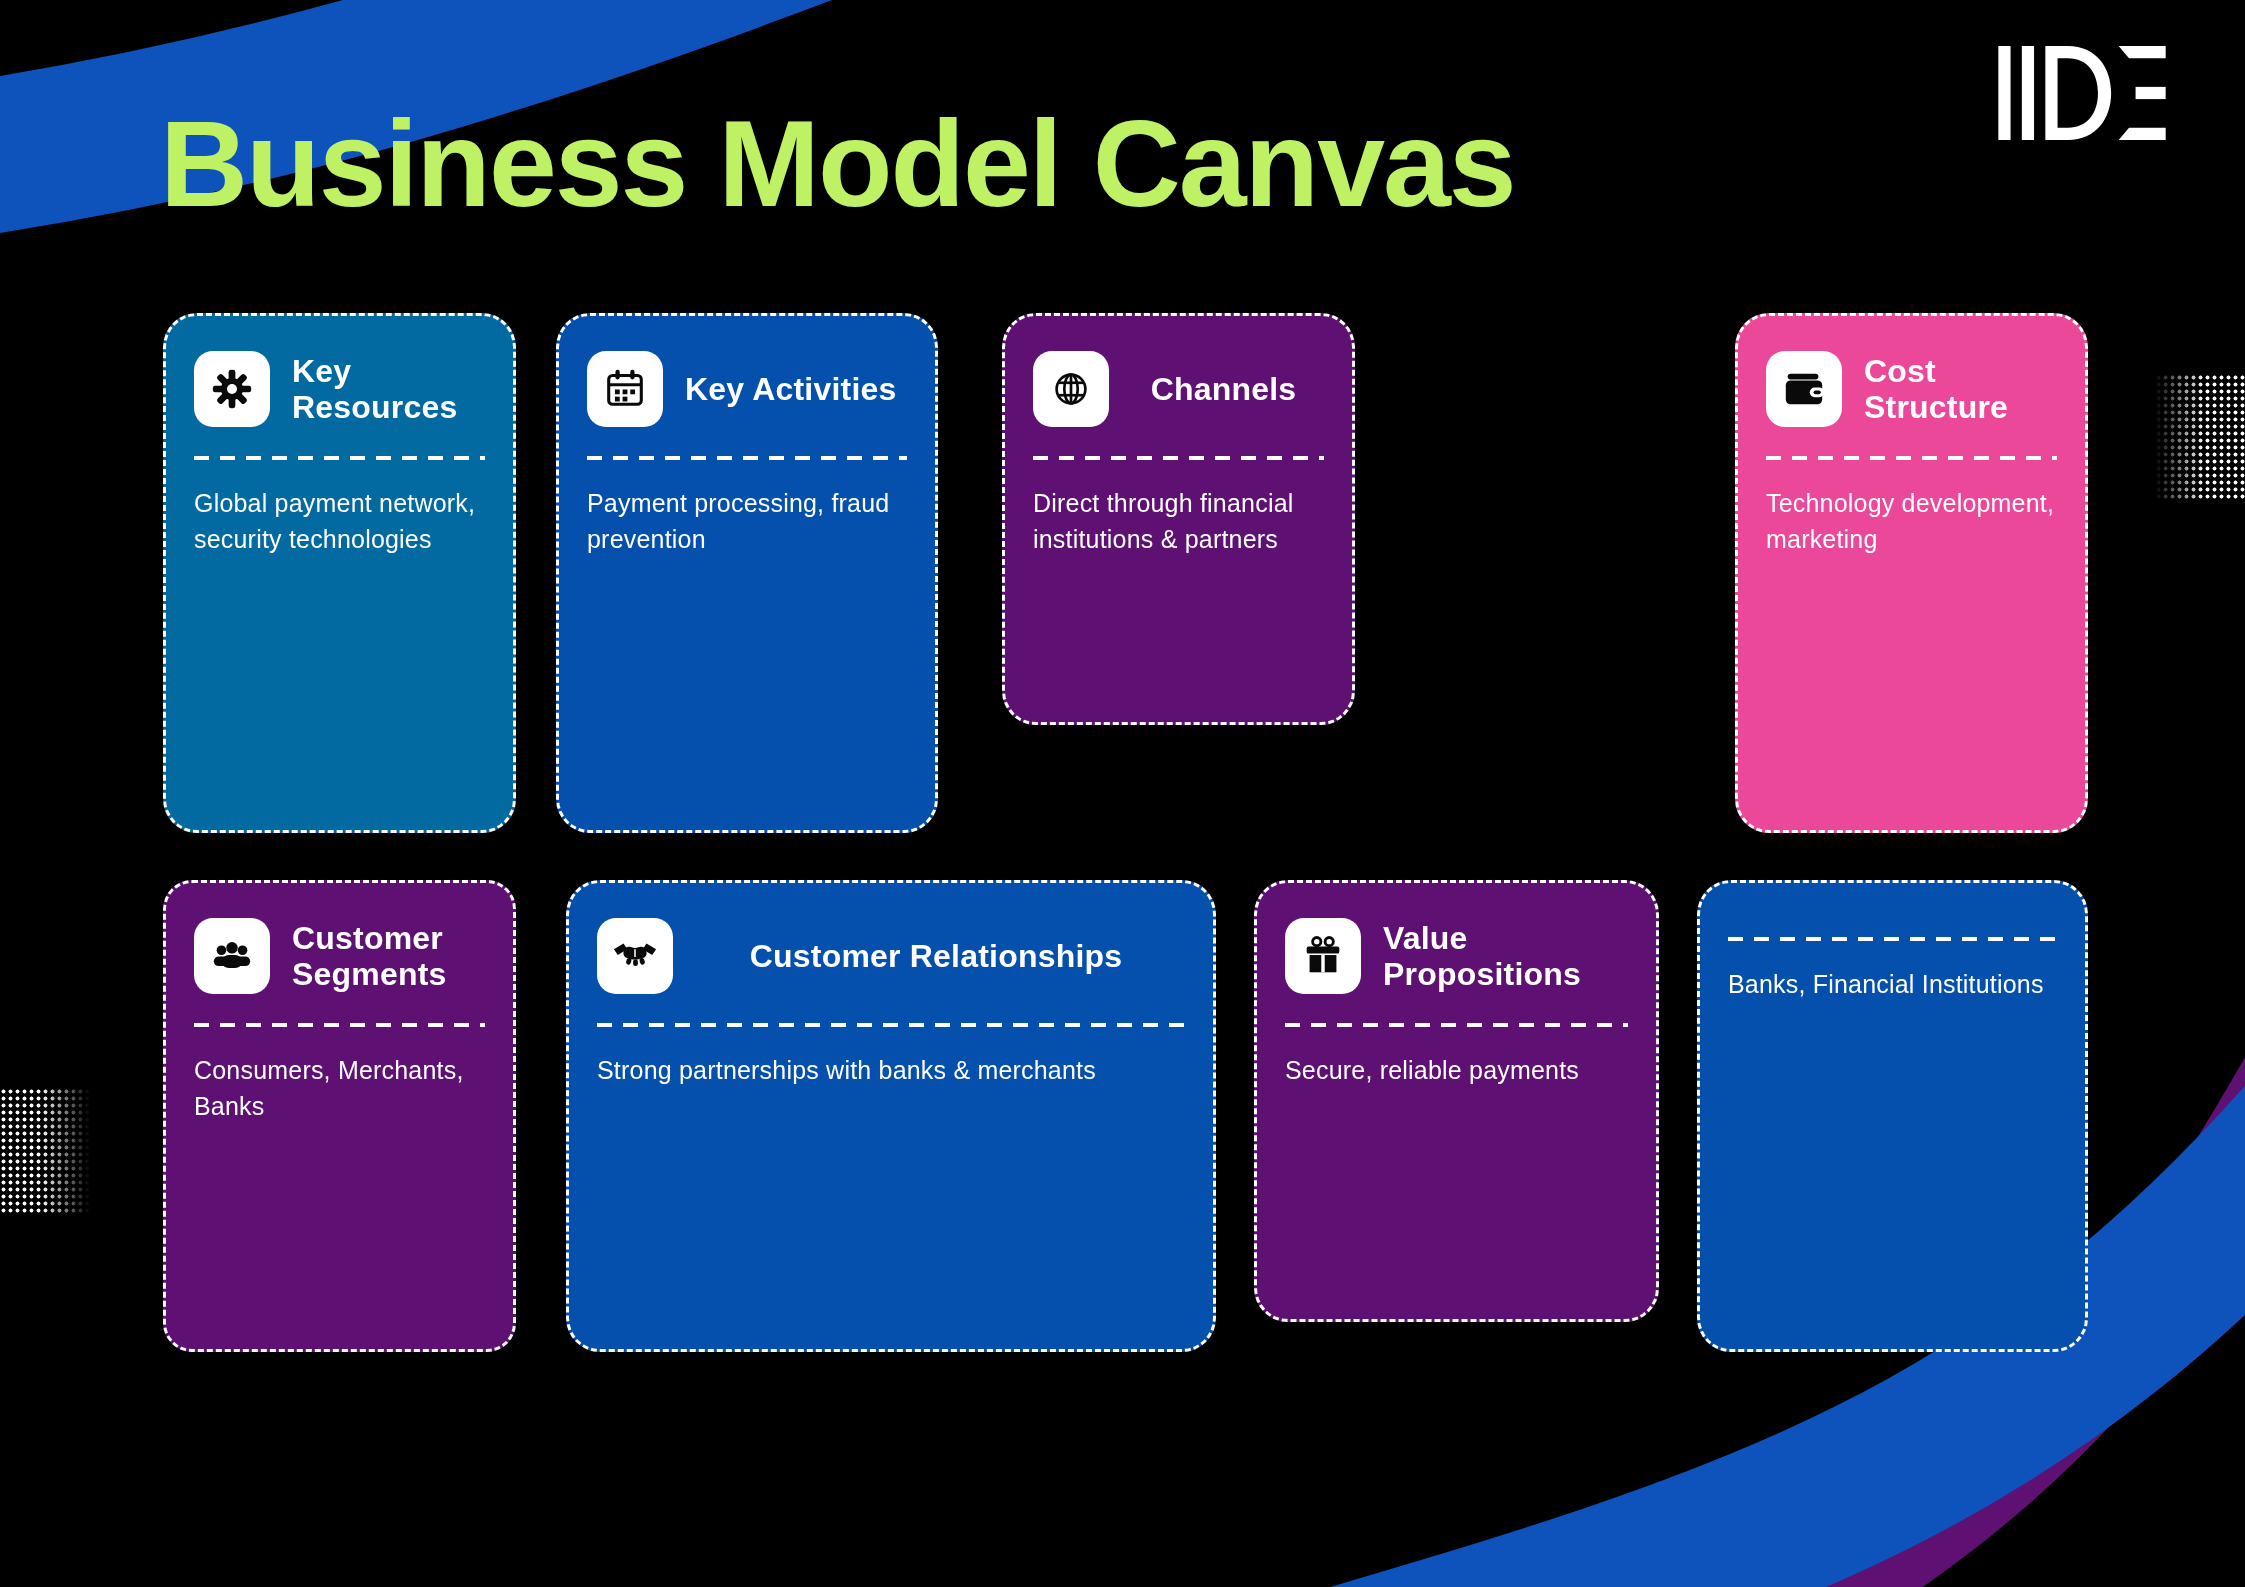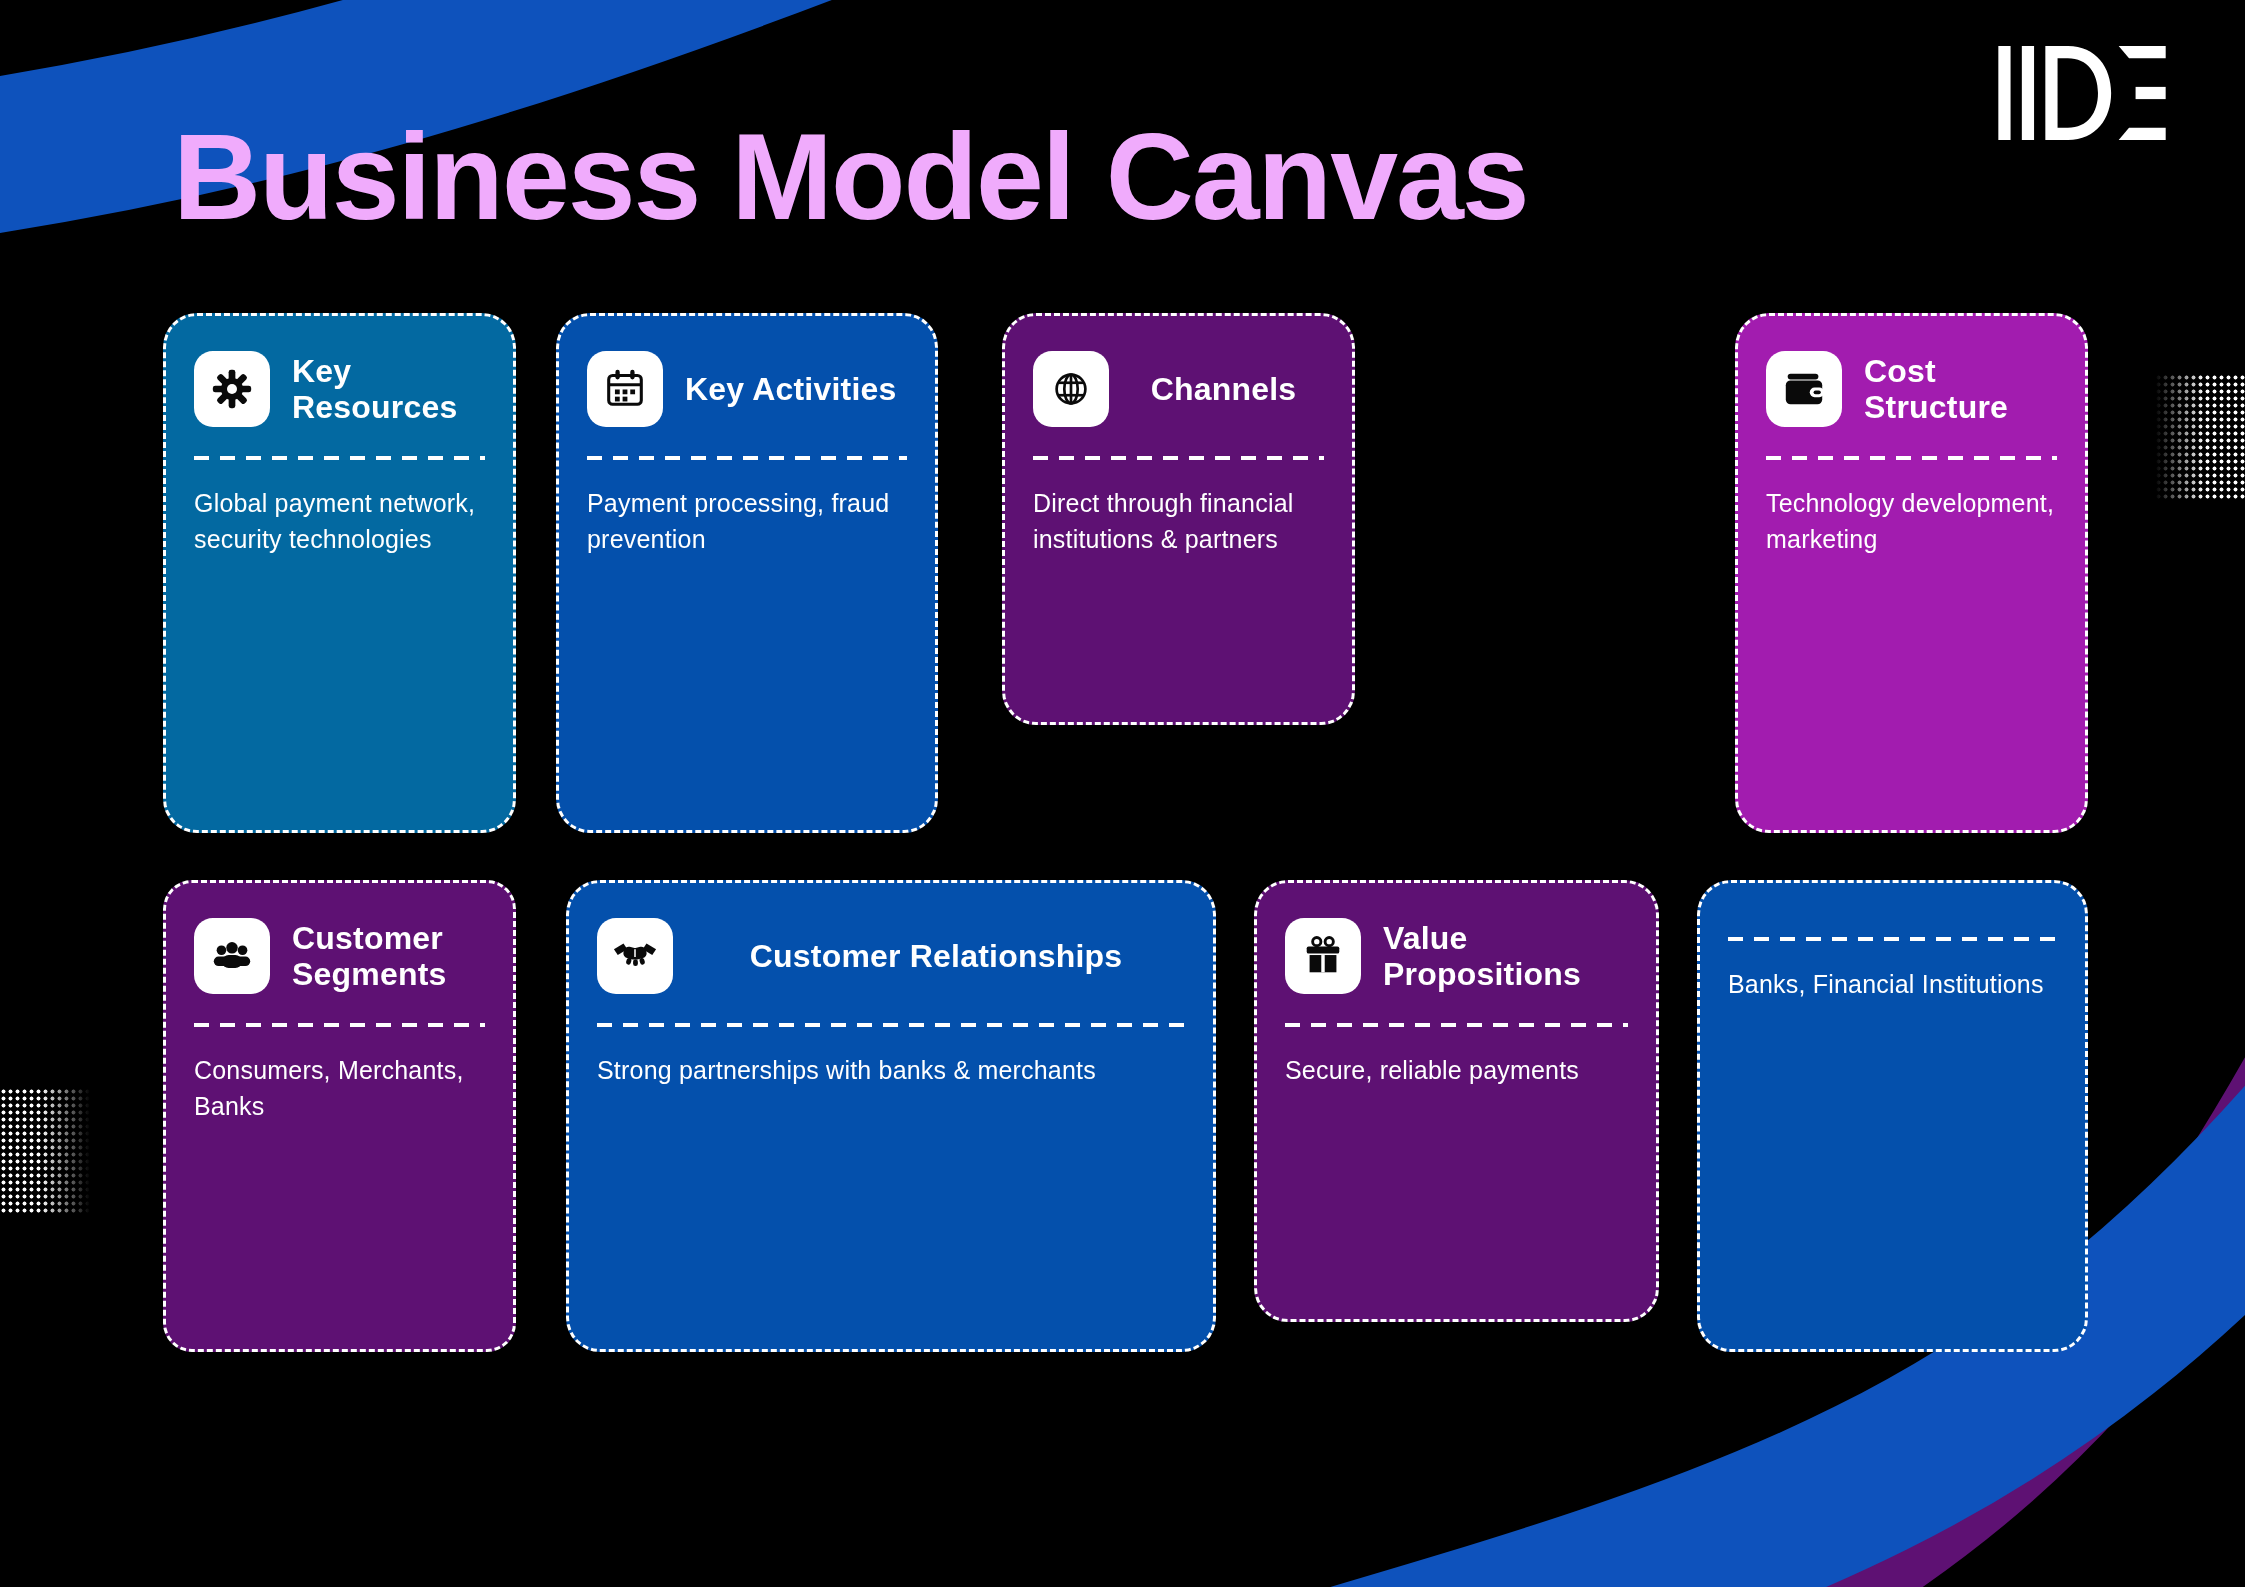--- a/index.html
+++ b/index.html
@@ -16,22 +16,22 @@
     background-size:7px 7px;
   }
   .halftone.left{left:0;top:1088px;
     -webkit-mask-image:linear-gradient(90deg,#fff 45%,transparent 100%);
     mask-image:linear-gradient(90deg,#fff 45%,transparent 100%);}
   .halftone.right{right:0;top:374px;
     -webkit-mask-image:linear-gradient(270deg,#fff 45%,transparent 100%);
     mask-image:linear-gradient(270deg,#fff 45%,transparent 100%);}
   
   #page-title{
-    position:absolute;left:160px;top:100px;margin:13px;z-index:2;
-    font-size:122px;font-weight:bold;letter-spacing:-2px;color:#f0abfc;line-height:1.05;
+    position:absolute;left:160px;top:100px;margin:0;z-index:2;
+    font-size:122px;font-weight:bold;letter-spacing:-2px;color:#bef264;line-height:1.05;
   }
   
   #logo{position:absolute;right:70px;top:46px;z-index:2;}
   
   .card{
     position:absolute;z-index:1;box-sizing:border-box;
     border:3px dashed #fff;border-radius:34px;
     padding:30px 28px 26px 28px;
   }
   .card-header{display:flex;align-items:center;min-height:86px;}
@@ -146,21 +146,21 @@
         <line x1="10.5" y1="17.5" x2="37.5" y2="17.5"></line>
         <line x1="10.5" y1="30.5" x2="37.5" y2="30.5"></line>
       </g>
     </svg>
         </div>
         <h2 class="card-title">Channels</h2>
       </div>
       <div class="card-sep"></div>
       <p class="card-body">Direct through financial institutions &amp; partners</p>
     </section>
-    <section class="card card-4" style="background: #a21caf;">
+    <section class="card card-4" style="background: #ec4899;">
       <div class="card-header">
         <div class="icon-tile">
           <svg viewBox="0 0 48 48" xmlns="http://www.w3.org/2000/svg">
       <rect x="5" y="15" width="38" height="25" rx="5" fill="#0A0A0A"></rect>
       <rect x="7" y="8" width="32" height="6" rx="3" fill="#0A0A0A"></rect>
       <rect x="30" y="22.5" width="15" height="10" rx="5" fill="#fff"></rect>
       <rect x="34" y="25.5" width="7.5" height="4" rx="2" fill="#0A0A0A"></rect>
     </svg>
         </div>
         <h2 class="card-title">Cost Structure</h2>

